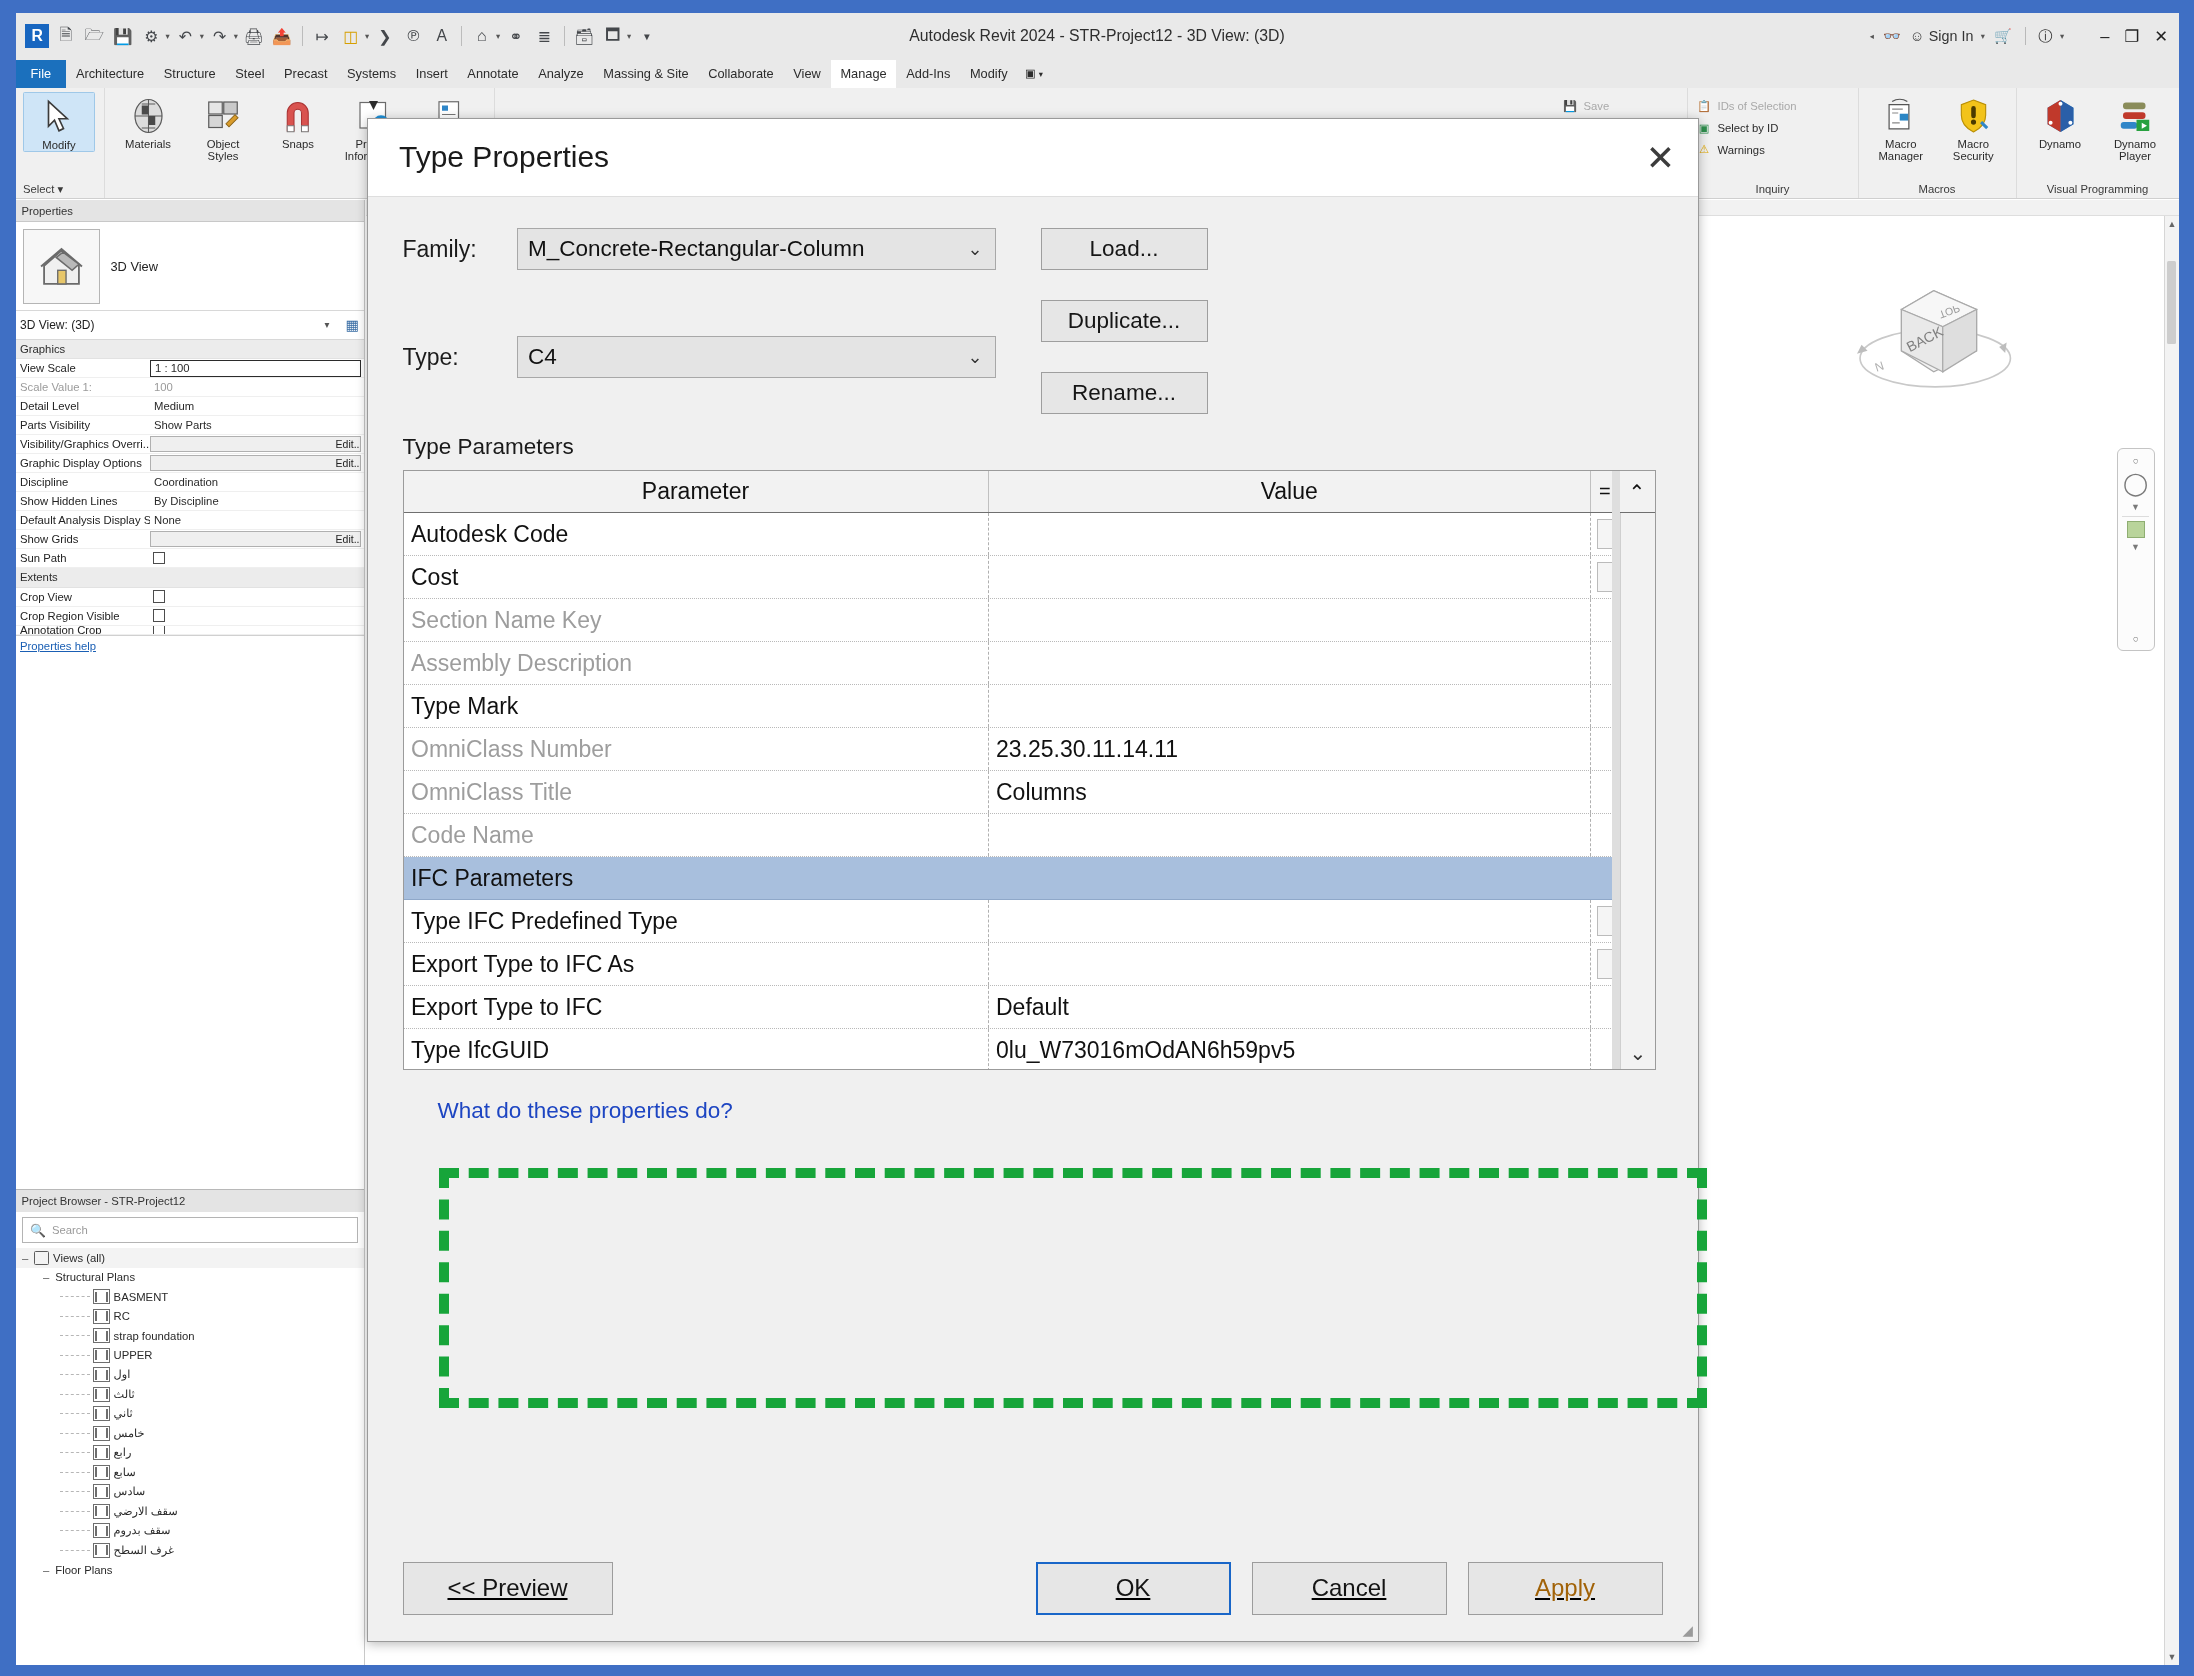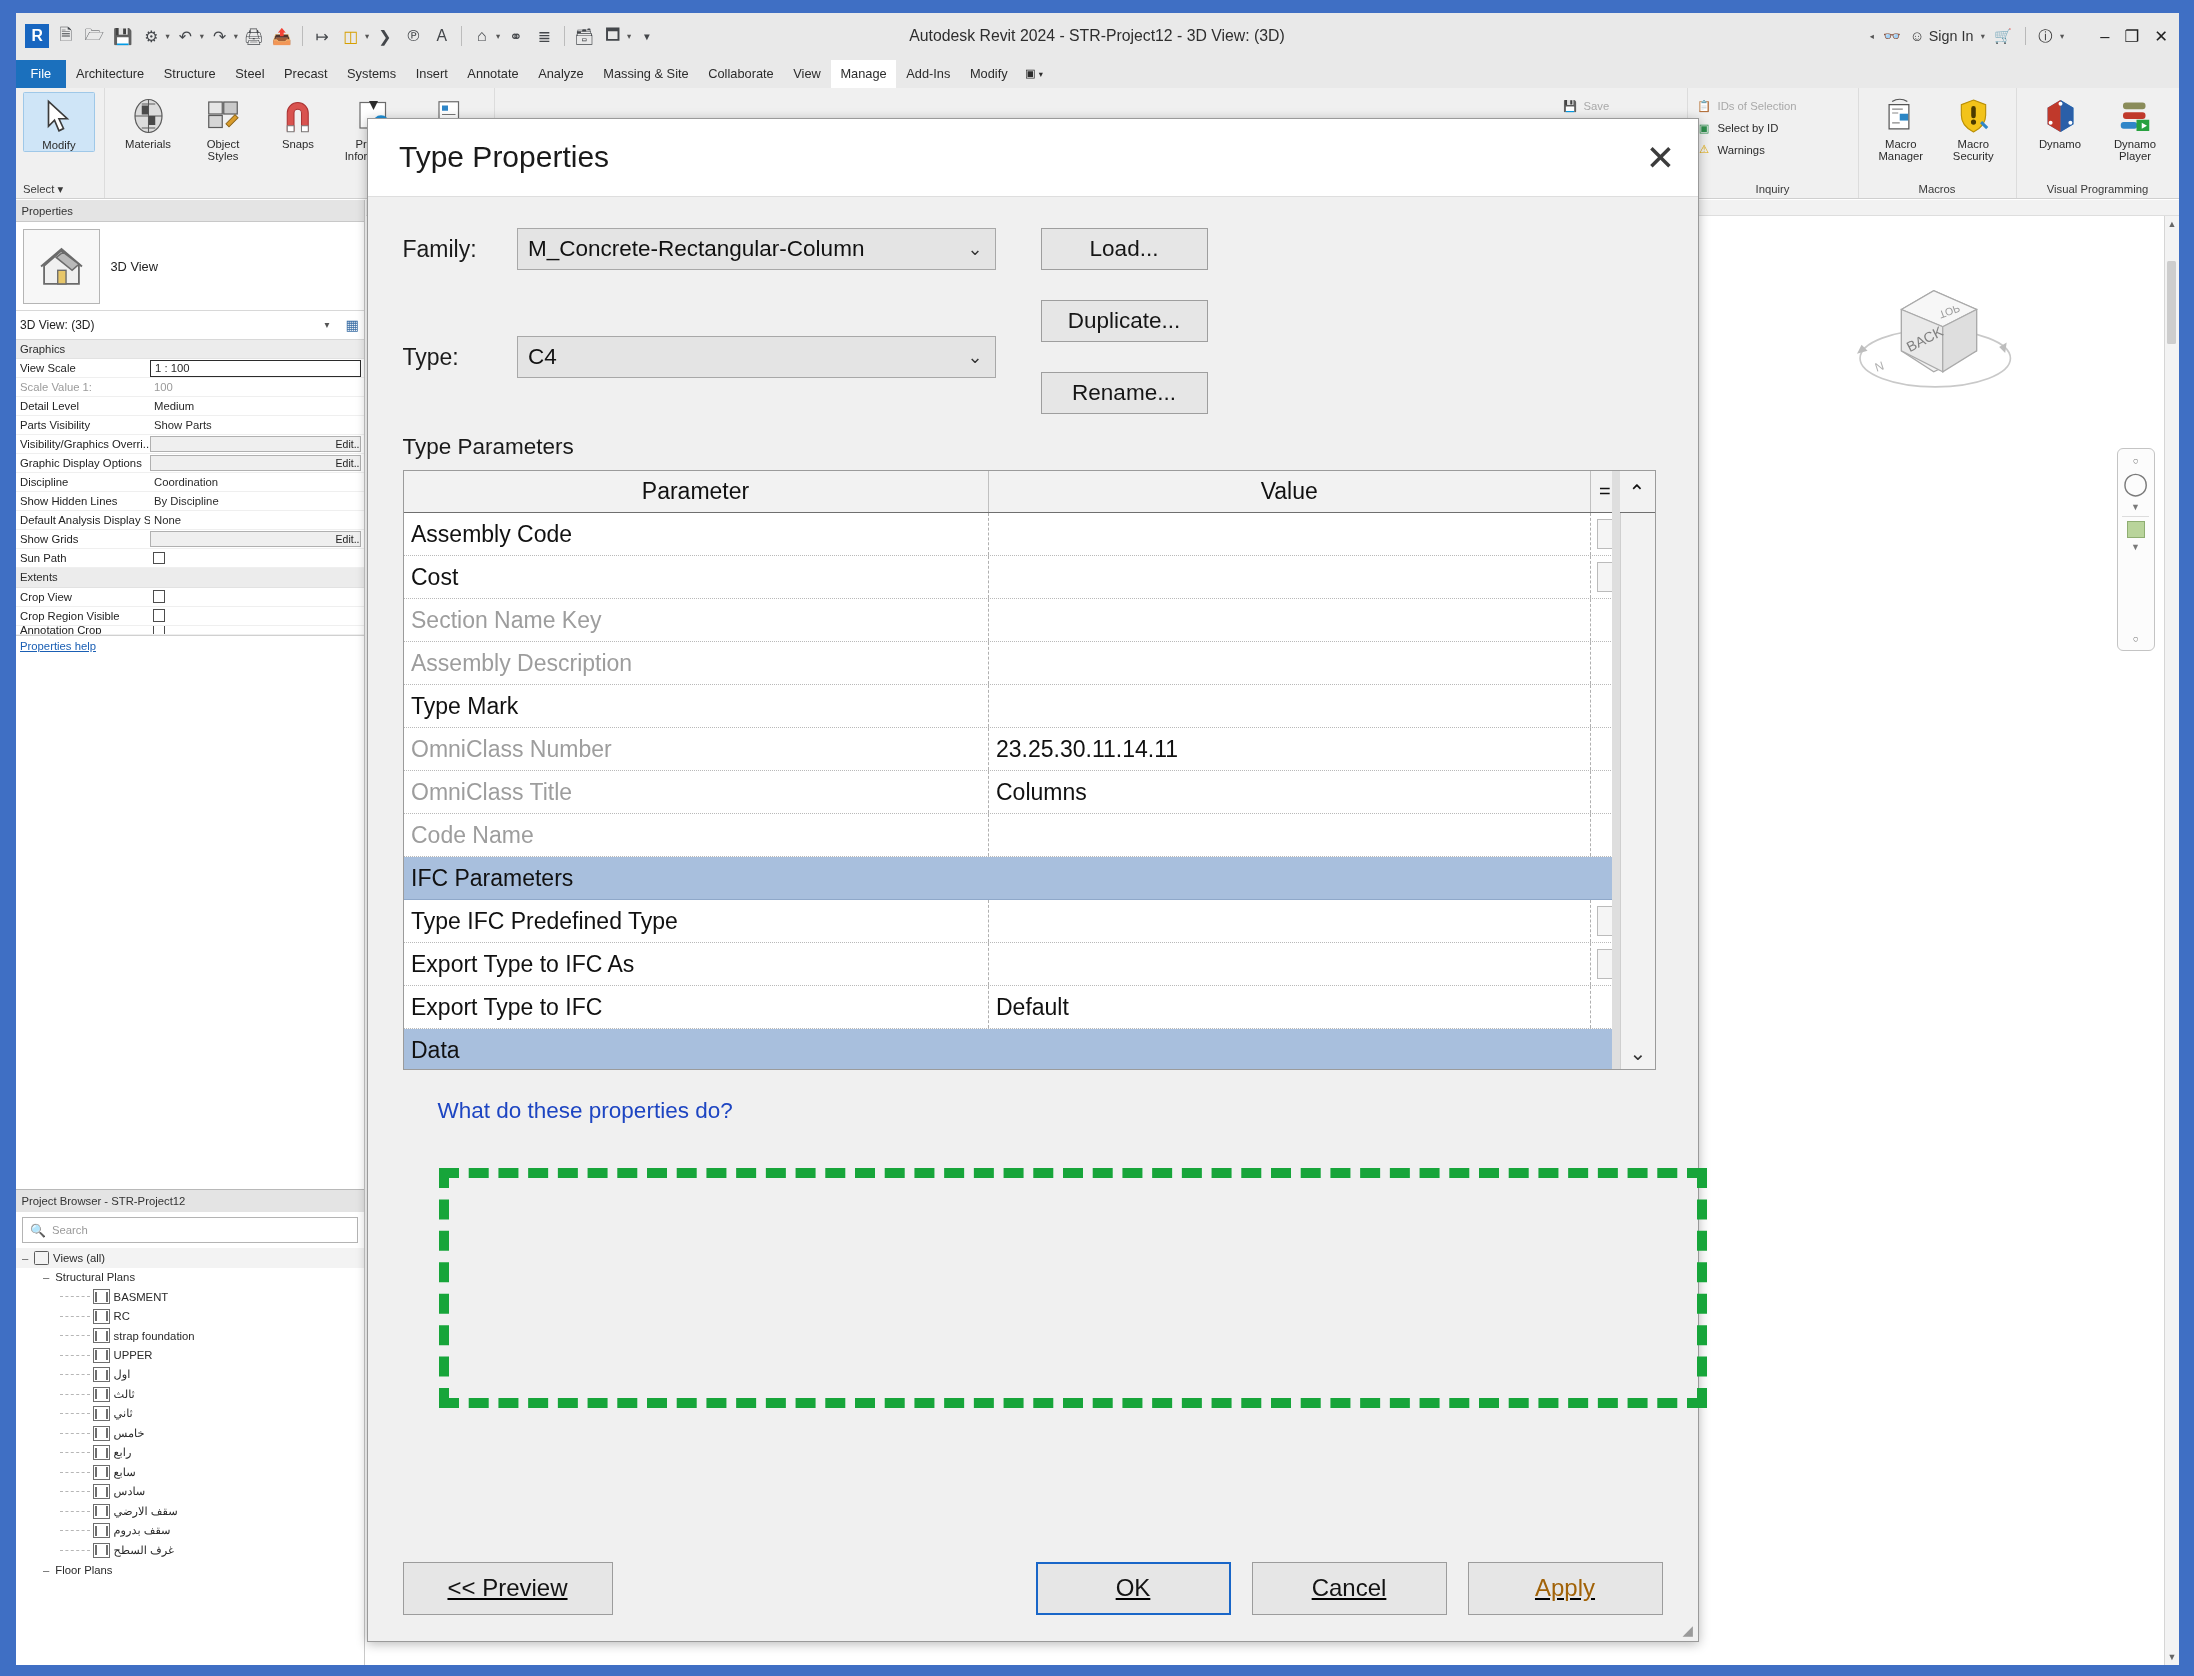--- a/index.html
+++ b/index.html
@@ -869,21 +869,21 @@
 
       <div id="tp-table">
         <div id="tp-head">
           <div class="th p">Parameter</div>
           <div class="th v">Value</div>
           <div class="th eq">=</div>
           <div class="th up">⌃</div>
         </div>
 
         <div class="trow">
-            <span class="td-p">Assembly Code</span>
+            <span class="td-p">Autodesk Code</span>
             <span class="td-v"></span>
             <span class="td-k">
               <i class="kbox"></i>
             </span>
             <span class="td-end"></span>
           </div>
         <div class="trow">
             <span class="td-p">Cost</span>
             <span class="td-v"></span>
             <span class="td-k">
@@ -945,20 +945,26 @@
             <span class="td-p">Export Type to IFC As</span>
             <span class="td-v"></span>
             <span class="td-k">
               <i class="kbox"></i>
             </span>
             <span class="td-end"></span>
           </div>
         <div class="trow">
             <span class="td-p">Export Type to IFC</span>
             <span class="td-v">Default</span>
+            <span class="td-k"></span>
+            <span class="td-end"></span>
+          </div>
+        <div class="trow">
+            <span class="td-p">Type IfcGUID</span>
+            <span class="td-v">0lu_W73016mOdAN6h59pv5</span>
             <span class="td-k"></span>
             <span class="td-end"></span>
           </div>
 
         <div class="trow group">
           <span class="td-p">Data</span>
           <span class="grp-chev">⌃</span>
         </div>
 
         <div id="tbl-resize"></div>

